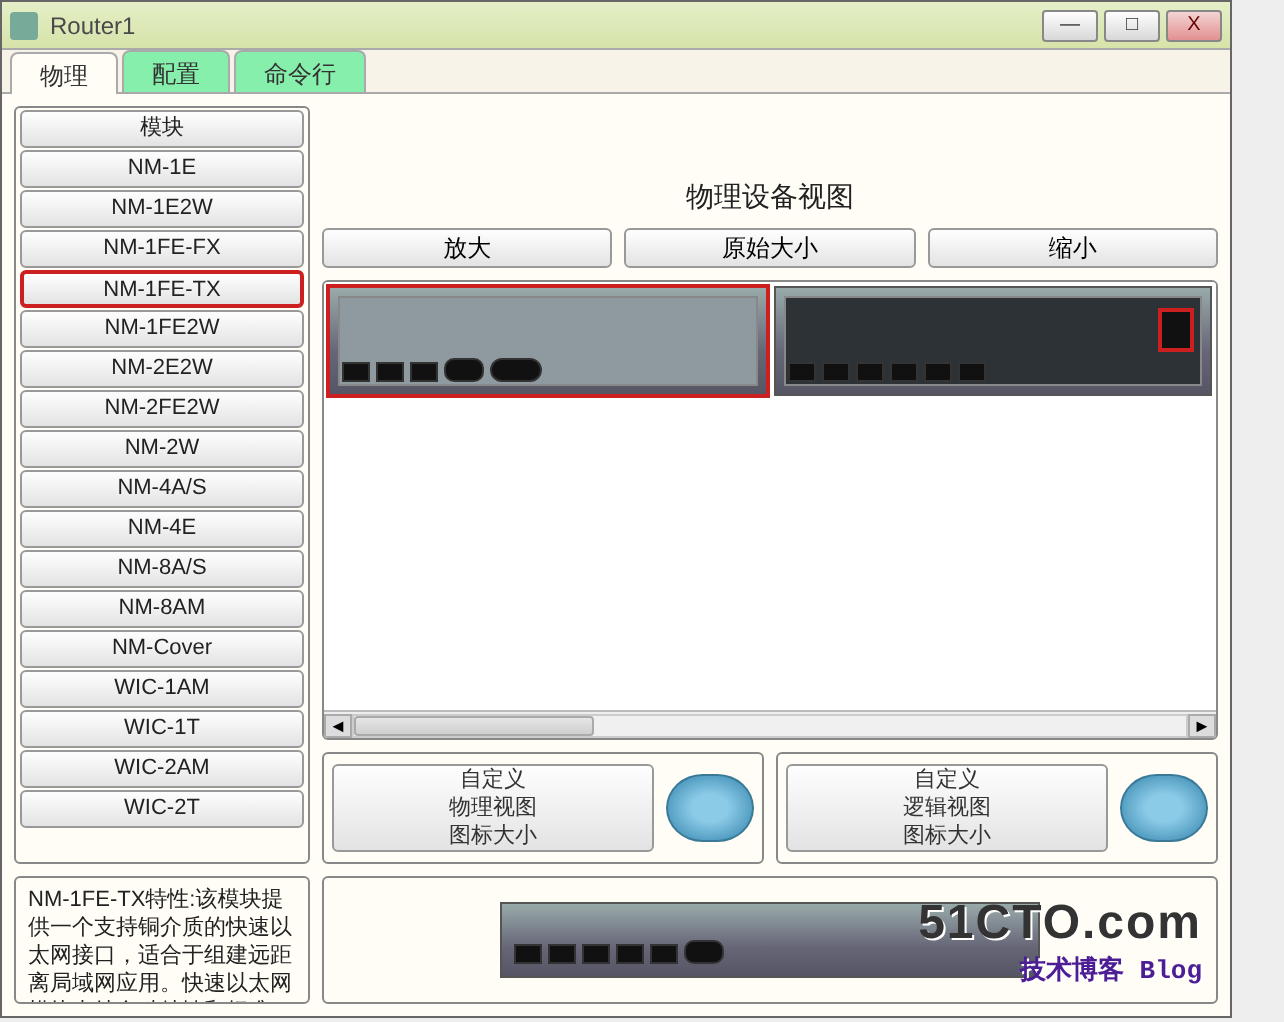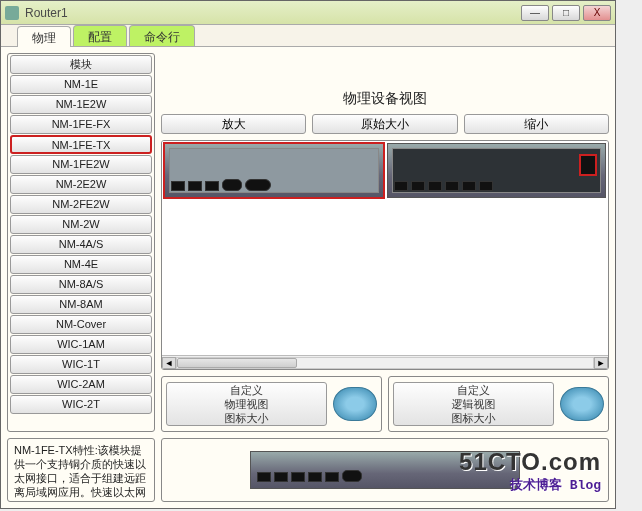--- a/index.html
+++ b/index.html
@@ -39,31 +39,31 @@
     width: 28px; height: 16px;
     background: linear-gradient(#fefefe,#d8d8d8);
     border: 1px solid #888; border-radius: 2px;
     margin-left: 3px;
     display:flex;align-items:center;justify-content:center;
     font-size:10px; color:#333;
   }
   .winbtn.close { background: linear-gradient(#f3d4d4,#e39090); color:#600;}
   .tabs {
     display: flex;
-    padding-left: 16px;
+    padding-left: 4px;
     background: #f7f3e9;
     height: 22px;
     border-bottom: 1px solid #aaa;
   }
   .tab {
     padding: 3px 14px 0 14px;
     border: 1px solid #aaa;
     border-bottom: none;
     border-radius: 4px 4px 0 0;
-    background: #bef264;
+    background: #86efac;
     margin-right: 2px;
     color: #333;
   }
   .tab.active {
     background: #fffdf5;
     position: relative;
     top: 1px;
   }
   .content {
     display: flex;

